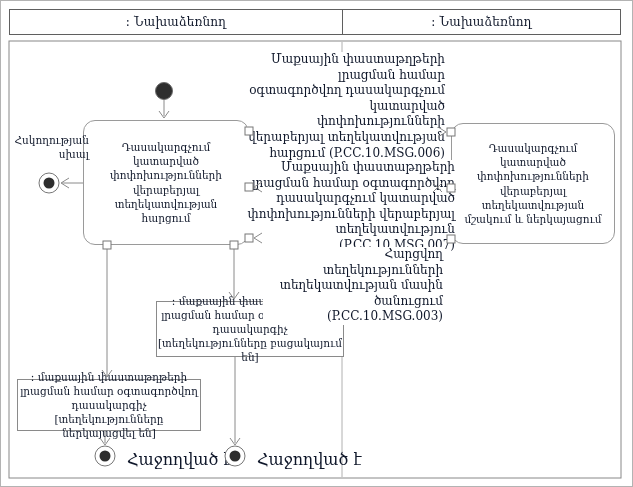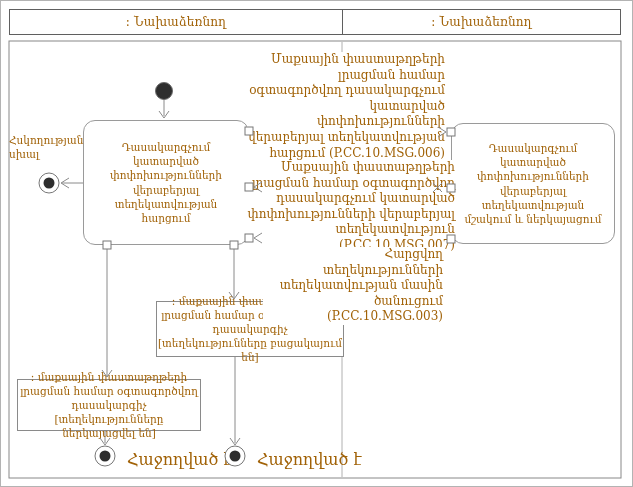--- a/index.html
+++ b/index.html
@@ -1,18 +1,18 @@
 <!DOCTYPE html>
 <html><head>
 <meta charset="utf-8">
 <style>
   html,body{margin:0;padding:0;background:#fff;}
   .stage{
     position:relative;width:633px;height:487px;background:#fff;
-    font-family:"DejaVu Serif","DejaVu Sans",serif;color:#a16207;
+    font-family:"DejaVu Serif","DejaVu Sans",serif;color:#0f172a;
     border:1px solid #b3b3b3;box-sizing:border-box;overflow:hidden;
   }
   .layer{position:absolute;left:0;top:0;width:633px;height:487px;pointer-events:none;}
   .l1{z-index:1}.l3{z-index:3}
   .hdr{
     position:absolute;left:8px;top:8px;width:612px;height:26px;z-index:2;
     border:1px solid #5f5f5f;box-sizing:border-box;display:flex;background:#fff;
   }
   .hdr .cell{
     display:flex;align-items:center;justify-content:center;
@@ -28,21 +28,21 @@
   .objbox{
     position:absolute;z-index:2;background:#fff;border:1px solid #8a8a8a;
     display:flex;align-items:center;justify-content:center;text-align:center;
     font-size:10.5px;line-height:1.35;padding:3px 0;box-sizing:border-box;
   }
   .msg{
     position:absolute;z-index:2;background:#fff;text-align:right;
     font-size:12px;line-height:1.3;
   }
   .freelabel{
-    position:absolute;z-index:2;text-align:left;font-size:10.5px;line-height:1.3;
+    position:absolute;z-index:2;text-align:right;font-size:10.5px;line-height:1.3;
   }
   .termlabel{
     position:absolute;z-index:2;font-size:16px;white-space:nowrap;
   }
 </style>
 </head>
 <body>
 
 <div class="stage">
 

